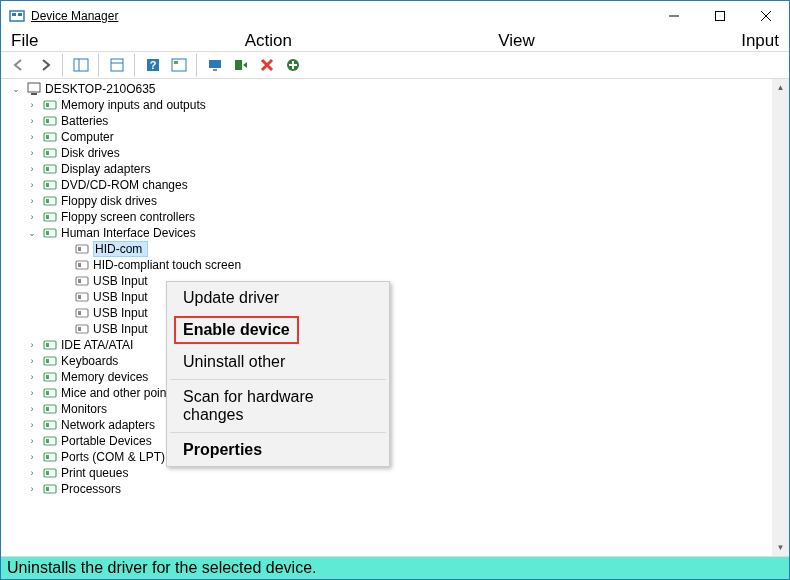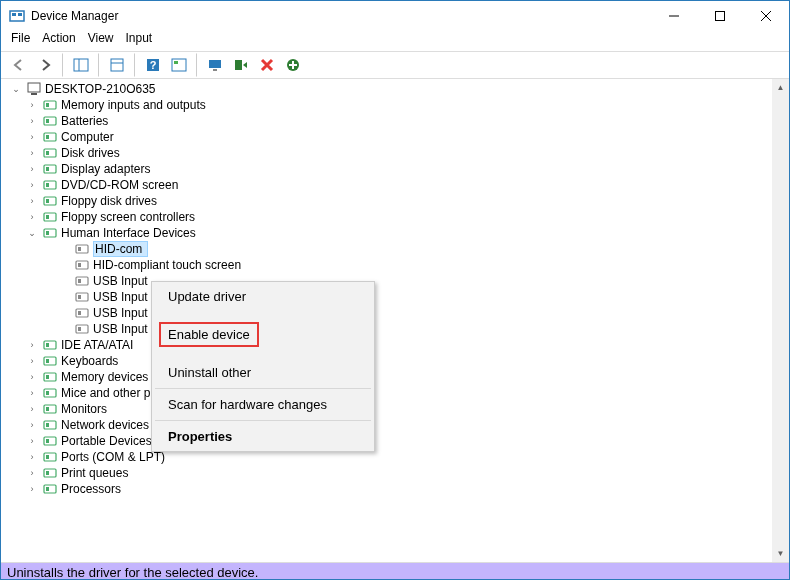--- a/index.html
+++ b/index.html
@@ -1,45 +1,45 @@
 <!DOCTYPE html>
 <html><head>
 <meta charset="utf-8">
 <style>
 * { box-sizing: border-box; margin: 0; padding: 0; font-family: "Segoe UI", Tahoma, sans-serif; }
 body { background: #fff; width: 790px; height: 580px; border: 1px solid #2a7ab9; display: flex; flex-direction: column; overflow: hidden; }
-.titlebar { height: 30px; display: flex; align-items: center; padding: 0 0 0 8px; }
+.titlebar { height: 30px; display: flex; align-items: center; padding: 0 0 0 8px; text-decoration: underline; }
 .titlebar .icon { width: 16px; height: 16px; margin-right: 6px; }
 .titlebar .title { font-size: 12px; flex: 1; }
 .titlebar .winbtn { width: 46px; height: 30px; display: flex; align-items: center; justify-content: center; }
 .winbtn svg { width: 10px; height: 10px; }
-.menubar { height: 20px; display: flex; gap: 12px; padding: 0 10px; font-size: 12px; }
+.menubar { height: 20px; display: flex; gap: 4px; padding: 0 10px; font-size: 17px; justify-content: space-between; }
 .menubar span { cursor: default; }
 .toolbar { height: 28px; border-top: 1px solid #ddd; border-bottom: 1px solid #ddd; display: flex; align-items: center; padding: 0 6px; gap: 2px; }
 .tbtn { width: 24px; height: 24px; display: flex; align-items: center; justify-content: center; border: 1px solid transparent; }
 .tbtn.sep { border-left: 1px solid #ccc; width: 1px; margin: 0 3px; }
 .tree-container { flex: 1; display: flex; overflow: hidden; border-bottom: 1px solid #ddd; position: relative; }
 .tree { flex: 1; overflow-y: auto; padding: 2px 0; font-size: 12px; }
 .scrollbar { width: 17px; background: #f0f0f0; position: relative; }
 .scrollbar .up, .scrollbar .down { height: 17px; display: flex; align-items: center; justify-content: center; color: #606060; font-size: 8px; }
 .scrollbar .down { position: absolute; bottom: 0; width: 100%; }
 .row { display: flex; align-items: center; height: 16px; white-space: nowrap; cursor: default; }
 .row .chev { width: 14px; height: 14px; display: flex; align-items: center; justify-content: center; color: #606060; font-size: 9px; }
 .row .ic { width: 16px; height: 16px; margin: 0 3px; flex-shrink: 0; }
 .row .lbl { padding-right: 6px; }
 .row.selected .lbl { background: #cce8ff; border: 1px solid #99d1ff; padding: 0 5px 0 1px; }
 .lvl0 { padding-left: 8px; }
 .lvl1 { padding-left: 24px; }
 .lvl2 { padding-left: 56px; }
-.context-menu { position: absolute; left: 150px; top: 202px; width: 224px; background: #f2f2f2; border: 1px solid #ccc; box-shadow: 2px 2px 4px rgba(0,0,0,0.25); font-size: 13px; padding: 2px; }
+.context-menu { position: absolute; left: 165px; top: 202px; width: 224px; background: #f2f2f2; border: 1px solid #ccc; box-shadow: 2px 2px 4px rgba(0,0,0,0.25); font-size: 16px; padding: 2px; }
 .cm-item { padding: 5px 14px; cursor: default; }
 .cm-item.bold { font-weight: bold; }
 .cm-sep { height: 1px; background: #d7d7d7; margin: 3px 1px; }
-.cm-highlight { border: 2px solid #e53935; margin: 13px 5px; padding: 3px 7px; display: inline-block; }
-.statusbar { height: 16px; font-size: 13px; padding: 2px 6px; background: #c4b5fd; }
+.cm-highlight { border: 2px solid #e53935; margin: 4px 5px; padding: 3px 7px; display: inline-block; font-weight: bold; }
+.statusbar { height: 22px; font-size: 16px; padding: 2px 6px; background: #5eead4; }
 
 .ic svg { width: 16px; height: 16px; }
 </style>
 </head>
 <body>
 
 <div class="titlebar">
   <span class="icon">
     <svg viewBox="0 0 16 16">
         <rect x="1" y="3" width="14" height="10" fill="none" stroke="#2a7ab9" stroke-width="1.5"></rect>
@@ -186,21 +186,21 @@
             <rect x="4" y="6" width="3" height="4" fill="#4a6"></rect>
           </svg></span>
         <span class="lbl">Display adapters</span>
       </div>
       <div class="row lvl1">
         <span class="chev">›</span>
         <span class="ic"><svg viewBox="0 0 16 16">
             <rect x="2" y="4" width="12" height="8" rx="1" fill="none" stroke="#4a6" stroke-width="1.2"></rect>
             <rect x="4" y="6" width="3" height="4" fill="#4a6"></rect>
           </svg></span>
-        <span class="lbl">DVD/CD-ROM screen</span>
+        <span class="lbl">DVD/CD-ROM changes</span>
       </div>
       <div class="row lvl1">
         <span class="chev">›</span>
         <span class="ic"><svg viewBox="0 0 16 16">
             <rect x="2" y="4" width="12" height="8" rx="1" fill="none" stroke="#4a6" stroke-width="1.2"></rect>
             <rect x="4" y="6" width="3" height="4" fill="#4a6"></rect>
           </svg></span>
         <span class="lbl">Floppy disk drives</span>
       </div>
       <div class="row lvl1">
@@ -306,21 +306,21 @@
             <rect x="4" y="6" width="3" height="4" fill="#4a6"></rect>
           </svg></span>
         <span class="lbl">Monitors</span>
       </div>
       <div class="row lvl1">
         <span class="chev">›</span>
         <span class="ic"><svg viewBox="0 0 16 16">
             <rect x="2" y="4" width="12" height="8" rx="1" fill="none" stroke="#4a6" stroke-width="1.2"></rect>
             <rect x="4" y="6" width="3" height="4" fill="#4a6"></rect>
           </svg></span>
-        <span class="lbl">Network devices</span>
+        <span class="lbl">Network adapters</span>
       </div>
       <div class="row lvl1">
         <span class="chev">›</span>
         <span class="ic"><svg viewBox="0 0 16 16">
             <rect x="2" y="4" width="12" height="8" rx="1" fill="none" stroke="#4a6" stroke-width="1.2"></rect>
             <rect x="4" y="6" width="3" height="4" fill="#4a6"></rect>
           </svg></span>
         <span class="lbl">Portable Devices</span>
       </div>
       <div class="row lvl1">

